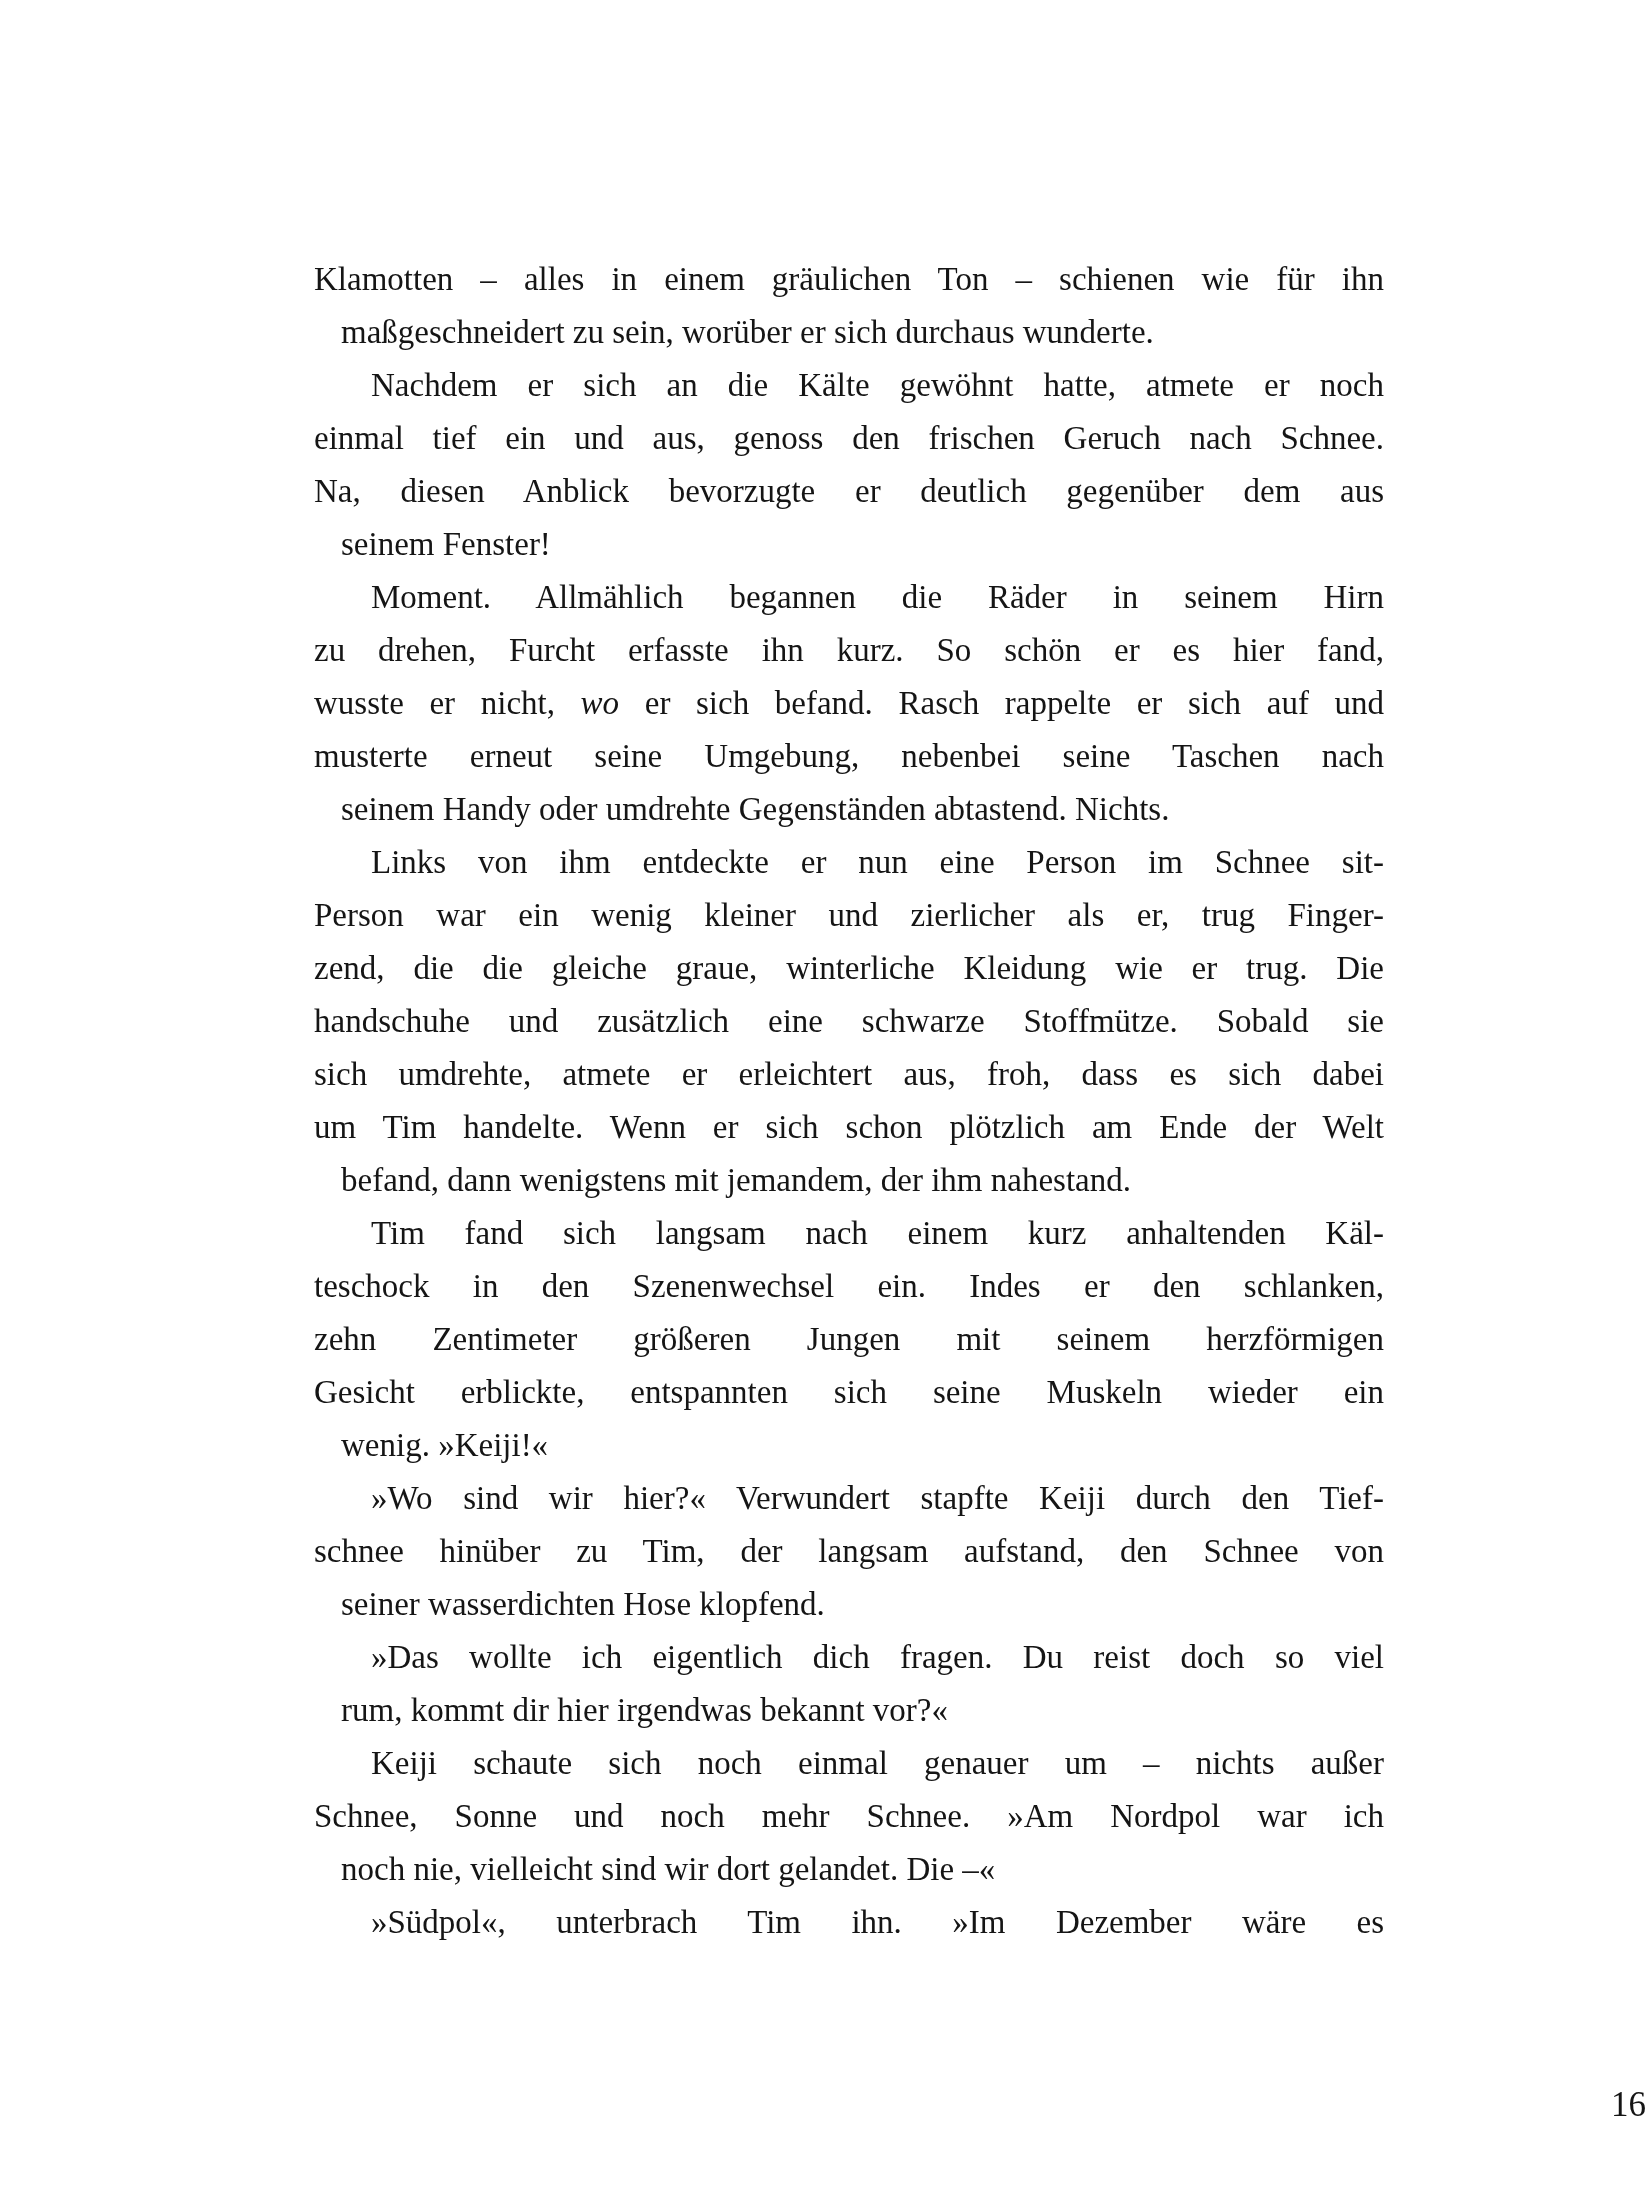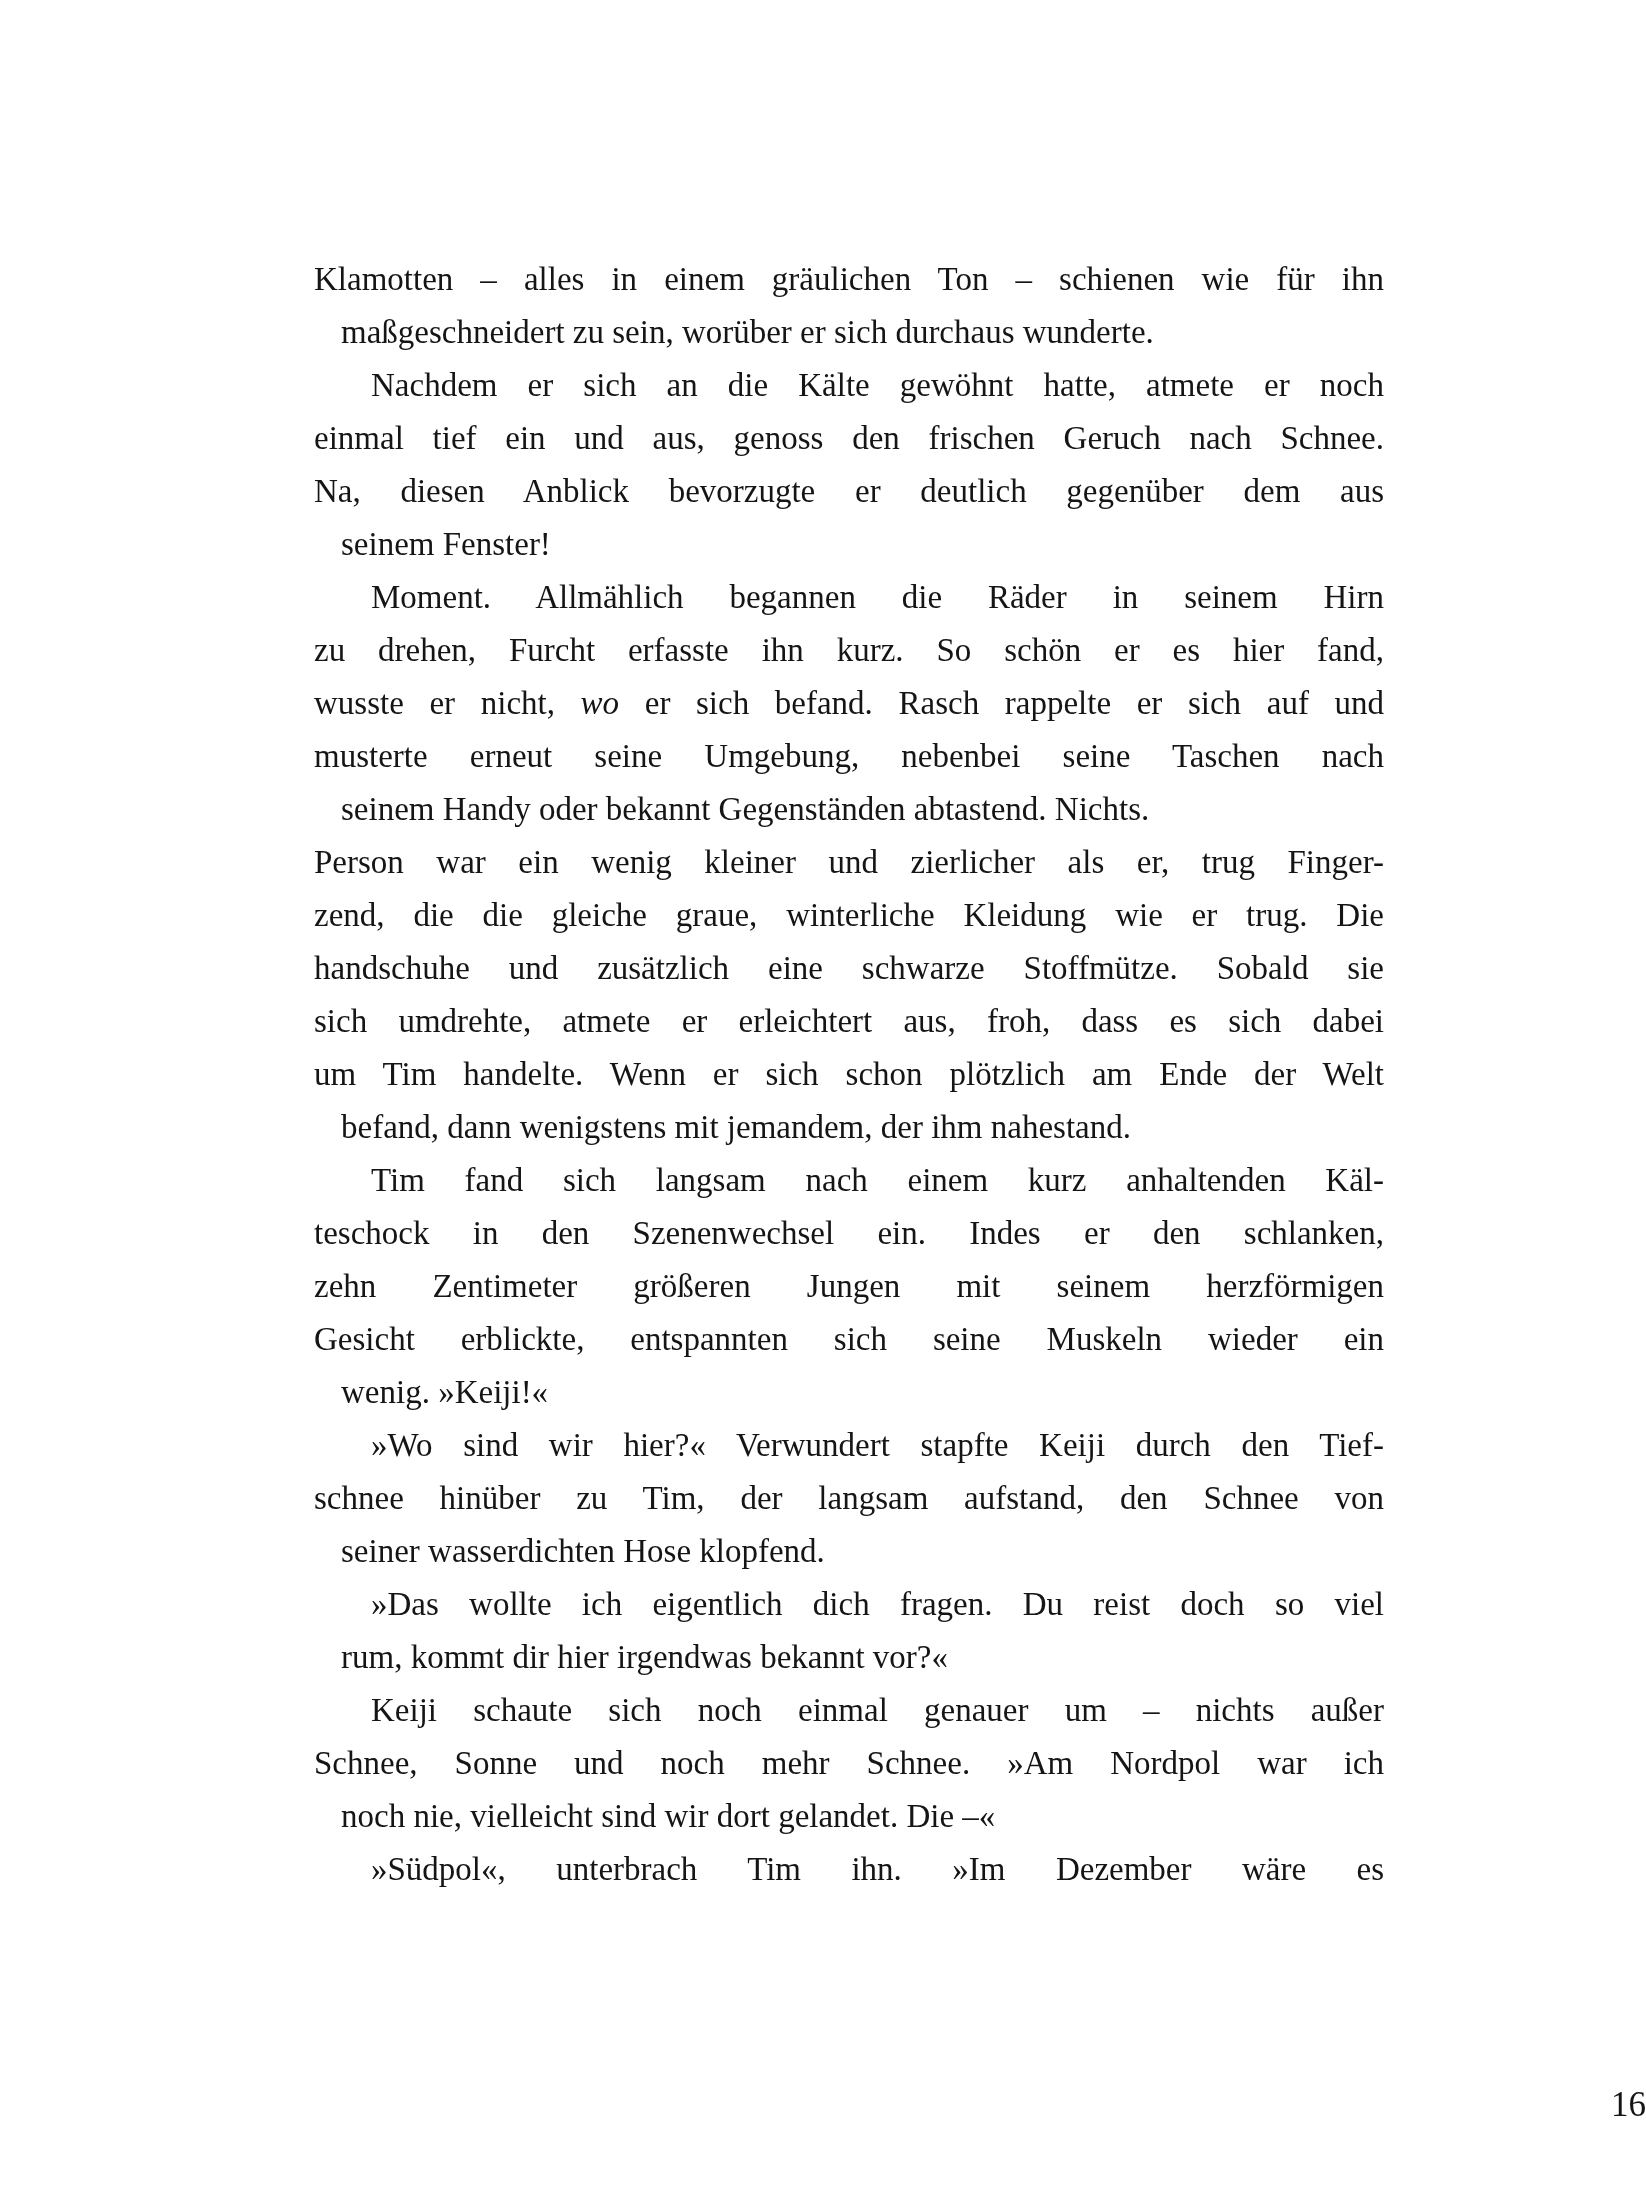--- a/index.html
+++ b/index.html
@@ -61,21 +61,22 @@
       <div class="line"><span>Klamotten – alles in einem gräulichen Ton – schienen wie für ihn</span></div>
       <div class="line no-justify"><span>maßgeschneidert zu sein, worüber er sich durchaus wunderte.</span></div>
       <div class="line indent"><span>Nachdem er sich an die Kälte gewöhnt hatte, atmete er noch</span></div>
       <div class="line"><span>einmal tief ein und aus, genoss den frischen Geruch nach Schnee.</span></div>
       <div class="line"><span>Na, diesen Anblick bevorzugte er deutlich gegenüber dem aus</span></div>
       <div class="line no-justify"><span>seinem Fenster!</span></div>
       <div class="line indent"><span>Moment. Allmählich begannen die Räder in seinem Hirn</span></div>
       <div class="line"><span>zu drehen, Furcht erfasste ihn kurz. So schön er es hier fand,</span></div>
       <div class="line"><span>wusste er nicht, </span><span class="italic">wo</span><span> er sich befand. Rasch rappelte er sich auf und</span></div>
       <div class="line"><span>musterte erneut seine Umgebung, nebenbei seine Taschen nach</span></div>
-      <div class="line no-justify"><span>seinem Handy oder bekannt Gegenständen abtastend. Nichts.</span></div>
+      <div class="line no-justify"><span>seinem Handy oder umdrehte Gegenständen abtastend. Nichts.</span></div>
+      <div class="line indent"><span>Links von ihm entdeckte er nun eine Person im Schnee sit-</span></div>
       <div class="line"><span>Person war ein wenig kleiner und zierlicher als er, trug Finger-</span></div>
       <div class="line"><span>zend, die die gleiche graue, winterliche Kleidung wie er trug. Die</span></div>
       <div class="line"><span>handschuhe und zusätzlich eine schwarze Stoffmütze. Sobald sie</span></div>
       <div class="line"><span>sich umdrehte, atmete er erleichtert aus, froh, dass es sich dabei</span></div>
       <div class="line"><span>um Tim handelte. Wenn er sich schon plötzlich am Ende der Welt</span></div>
       <div class="line no-justify"><span>befand, dann wenigstens mit jemandem, der ihm nahestand.</span></div>
       <div class="line indent"><span>Tim fand sich langsam nach einem kurz anhaltenden Käl-</span></div>
       <div class="line"><span>teschock in den Szenenwechsel ein. Indes er den schlanken,</span></div>
       <div class="line"><span>zehn Zentimeter größeren Jungen mit seinem herzförmigen</span></div>
       <div class="line"><span>Gesicht erblickte, entspannten sich seine Muskeln wieder ein</span></div>

